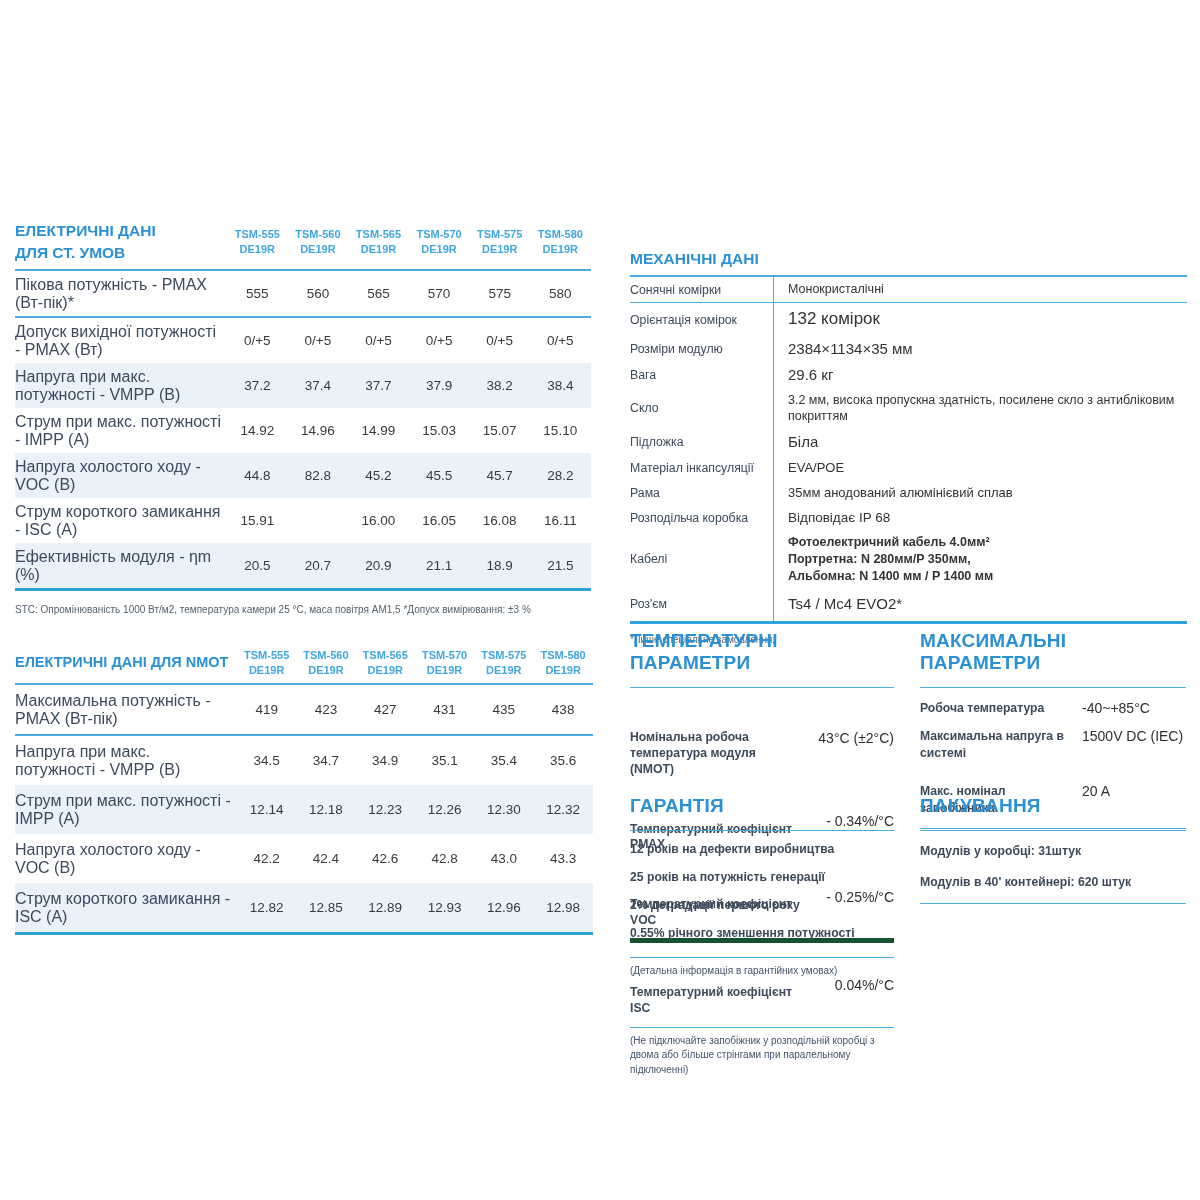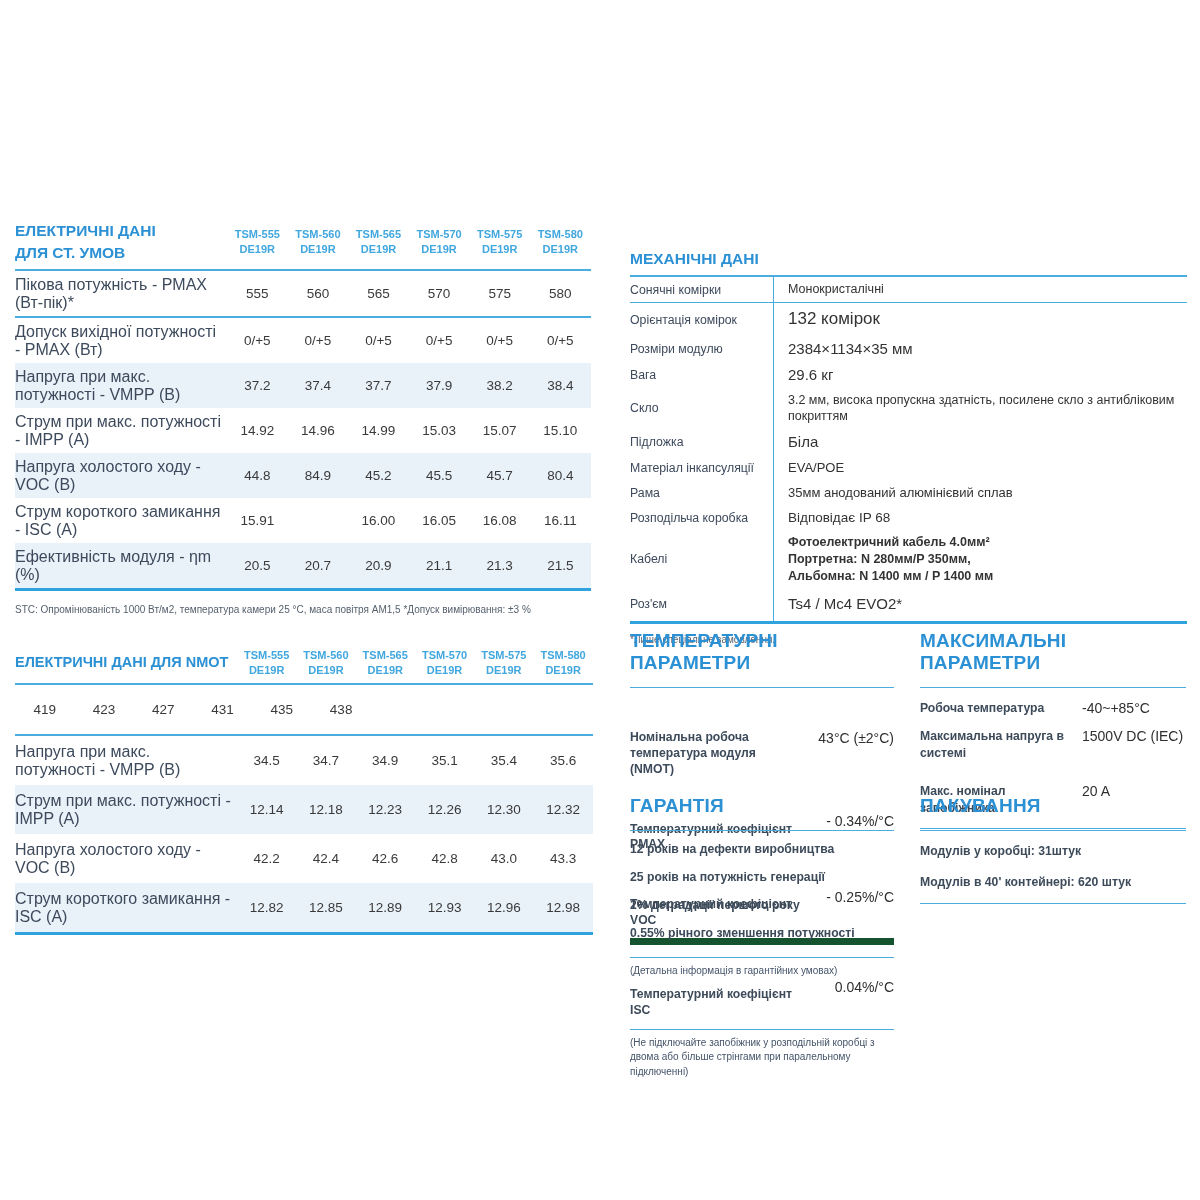--- a/index.html
+++ b/index.html
@@ -74,21 +74,21 @@
   .panel-title{font-size:19px;font-weight:bold;color:#2b90d4;padding-bottom:13px;
                border-bottom:1.5px solid #4aade0;letter-spacing:.2px;}
   .small-note{font-size:10px;color:#44546a;line-height:1.45;padding-top:6px;
               border-top:1.5px solid #4aade0;}
 
   #temp{left:630px;top:630px;width:264px;}
   .temp-body{padding-top:4px;}
   .temp-body > div{display:flex;justify-content:space-between;align-items:center;padding:6px 0;}
   .temp-label{font-size:12.2px;font-weight:bold;color:#3c4a5a;line-height:1.3;max-width:172px;margin-top:32px;}
   .temp-value{font-size:14px;color:#2f2f2f;text-align:right;}
-  .temp-body > div:nth-of-type(4){border-top:7px solid #14532d;padding-top:10px;margin-top:3px;}
+  .temp-body > div:nth-of-type(4){border-top:5px solid #14532d;padding-top:10px;margin-top:3px;}
   #temp .small-note{margin-top:4px;}
 
   #max{left:920px;top:630px;width:266px;}
   .max-body{padding-top:6px;border-bottom:1.5px solid #4aade0;padding-bottom:6px;}
   .max-body > div{display:flex;align-items:flex-start;padding:6px 0;}
   .max-label{width:162px;font-size:12.2px;font-weight:bold;color:#3c4a5a;line-height:1.35;}
   .max-value{flex:1;font-size:14px;color:#2f2f2f;}
   .max-body > div:nth-of-type(2){margin-bottom:10px;}
 
   #warranty{left:630px;top:795px;width:264px;}
@@ -182,44 +182,44 @@
           <div class="t-cell">14.96</div>
           <div class="t-cell">14.99</div>
           <div class="t-cell">15.03</div>
           <div class="t-cell">15.07</div>
           <div class="t-cell">15.10</div>
         </div>
 
         <div class="t-row">
           <div class="t-label">Напруга холостого ходу - VOC (В)</div>
           <div class="t-cell">44.8</div>
-          <div class="t-cell">84.9</div>
+          <div class="t-cell">82.8</div>
           <div class="t-cell">45.2</div>
           <div class="t-cell">45.5</div>
           <div class="t-cell">45.7</div>
-          <div class="t-cell">80.4</div>
+          <div class="t-cell">28.2</div>
         </div>
 
         <div class="t-row">
           <div class="t-label">Струм короткого замикання - ISC (А)</div>
           <div class="t-cell">15.91</div>
           <div class="t-cell"></div>
           <div class="t-cell">16.00</div>
           <div class="t-cell">16.05</div>
           <div class="t-cell">16.08</div>
           <div class="t-cell">16.11</div>
         </div>
 
         <div class="t-row">
           <div class="t-label">Ефективність модуля - ηm (%)</div>
           <div class="t-cell">20.5</div>
           <div class="t-cell">20.7</div>
           <div class="t-cell">20.9</div>
           <div class="t-cell">21.1</div>
-          <div class="t-cell">21.3</div>
+          <div class="t-cell">18.9</div>
           <div class="t-cell">21.5</div>
         </div>
       </div>
     <div class="footnote">STC: Опромінюваність 1000 Вт/м2, температура камери 25 °C, маса повітря АМ1,5 *Допуск вимірювання: ±3 %</div>
   </div>
 
   <div class="section" id="nmot">
     <div class="t-head">
       <div class="t-title">ЕЛЕКТРИЧНІ ДАНІ ДЛЯ NMOT</div>
       <div class="col-heads">
@@ -251,20 +251,21 @@
 
           <div class="col-head">
             <span>TSM-580</span>
             <span>DE19R</span>
           </div>
         </div>
     </div>
     <div class="t-body">
 
         <div class="t-row">
+          <div class="t-label">Максимальна потужність - PMAX (Вт-пік)</div>
           <div class="t-cell">419</div>
           <div class="t-cell">423</div>
           <div class="t-cell">427</div>
           <div class="t-cell">431</div>
           <div class="t-cell">435</div>
           <div class="t-cell">438</div>
         </div>
 
         <div class="t-row">
           <div class="t-label">Напруга при макс. потужності - VMPP (В)</div>

